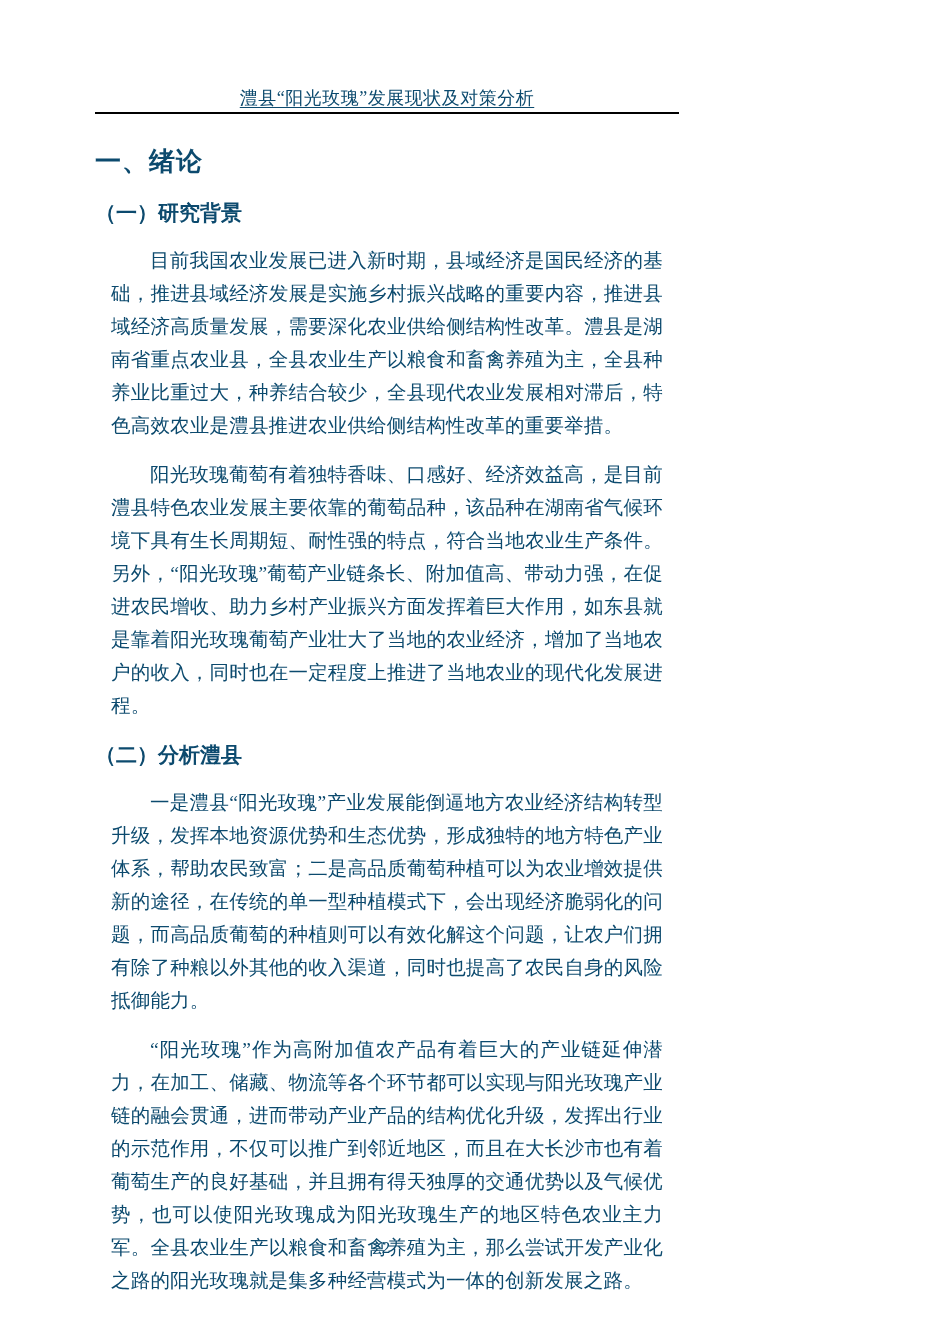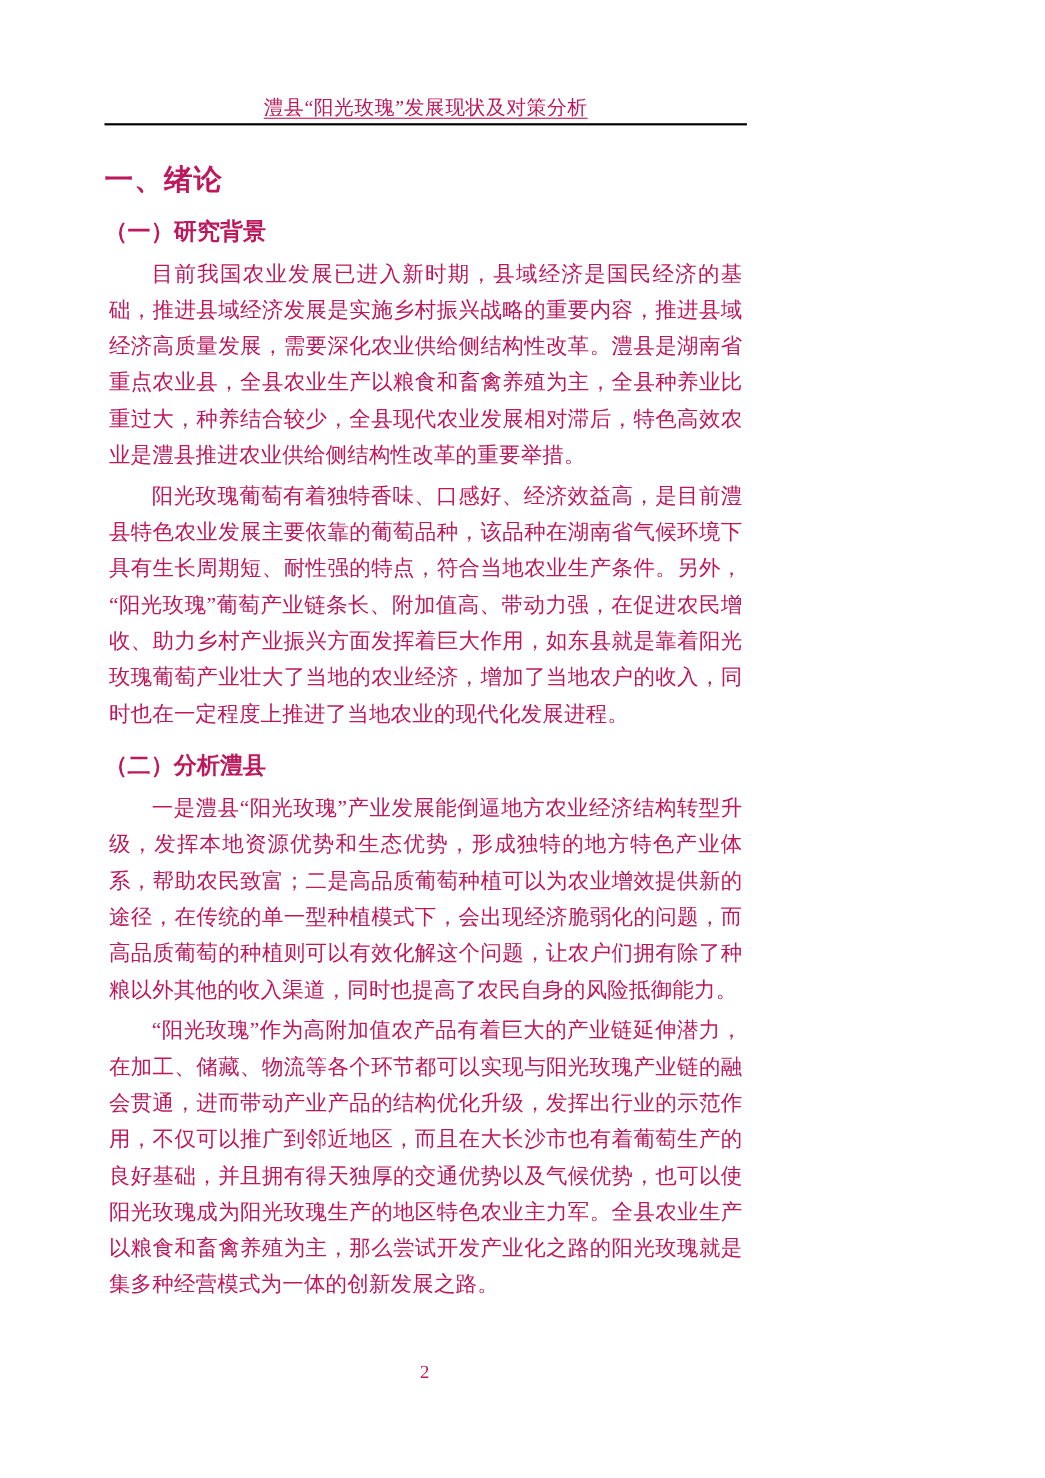--- a/index.html
+++ b/index.html
@@ -6,21 +6,21 @@
   html, body {
     margin: 0;
     padding: 0;
     background: #ffffff;
   }
   .page {
     position: relative;
     width: 772px;
     height: 1344px;
     background: #ffffff;
-    color: #be185d;
+    color: #0c4a6e;
     overflow: hidden;
     font-family: "Liberation Serif", "DejaVu Serif", serif;
   }
   
   .doc-header {
     margin: 88px 93px 0 95px;
     text-align: center;
     border-bottom: 2px solid #000000;
     padding-bottom: 3px;
   }
@@ -30,38 +30,38 @@
     text-decoration: underline;
     text-underline-offset: 3px;
     letter-spacing: 0.5px;
   }
   
   .doc-body {
     margin: 0 93px 0 95px;
     text-align: justify;
   }
   .h1 {
-    font-family: Liberation Serif, serif;
+    font-family: Liberation Mono, monospace;
     font-weight: bold;
     font-size: 26px;
     line-height: 33px;
     margin: 33px 0 0 0;
     letter-spacing: 1px;
   }
   .h2 {
-    font-family: Liberation Mono, monospace;
+    font-family: Liberation Serif, serif;
     font-weight: bold;
     font-size: 21px;
     line-height: 30px;
     margin: 18px 0 5px 0;
   }
   .para {
     font-size: 19.5px;
     line-height: 33px;
-    margin: 4px;
+    margin: 16px;
     text-indent: 2em;
     text-align: justify;
     letter-spacing: 0.2px;
   }
   
   .doc-footer {
     position: absolute;
     left: 0;
     right: 0;
     bottom: 86px;

